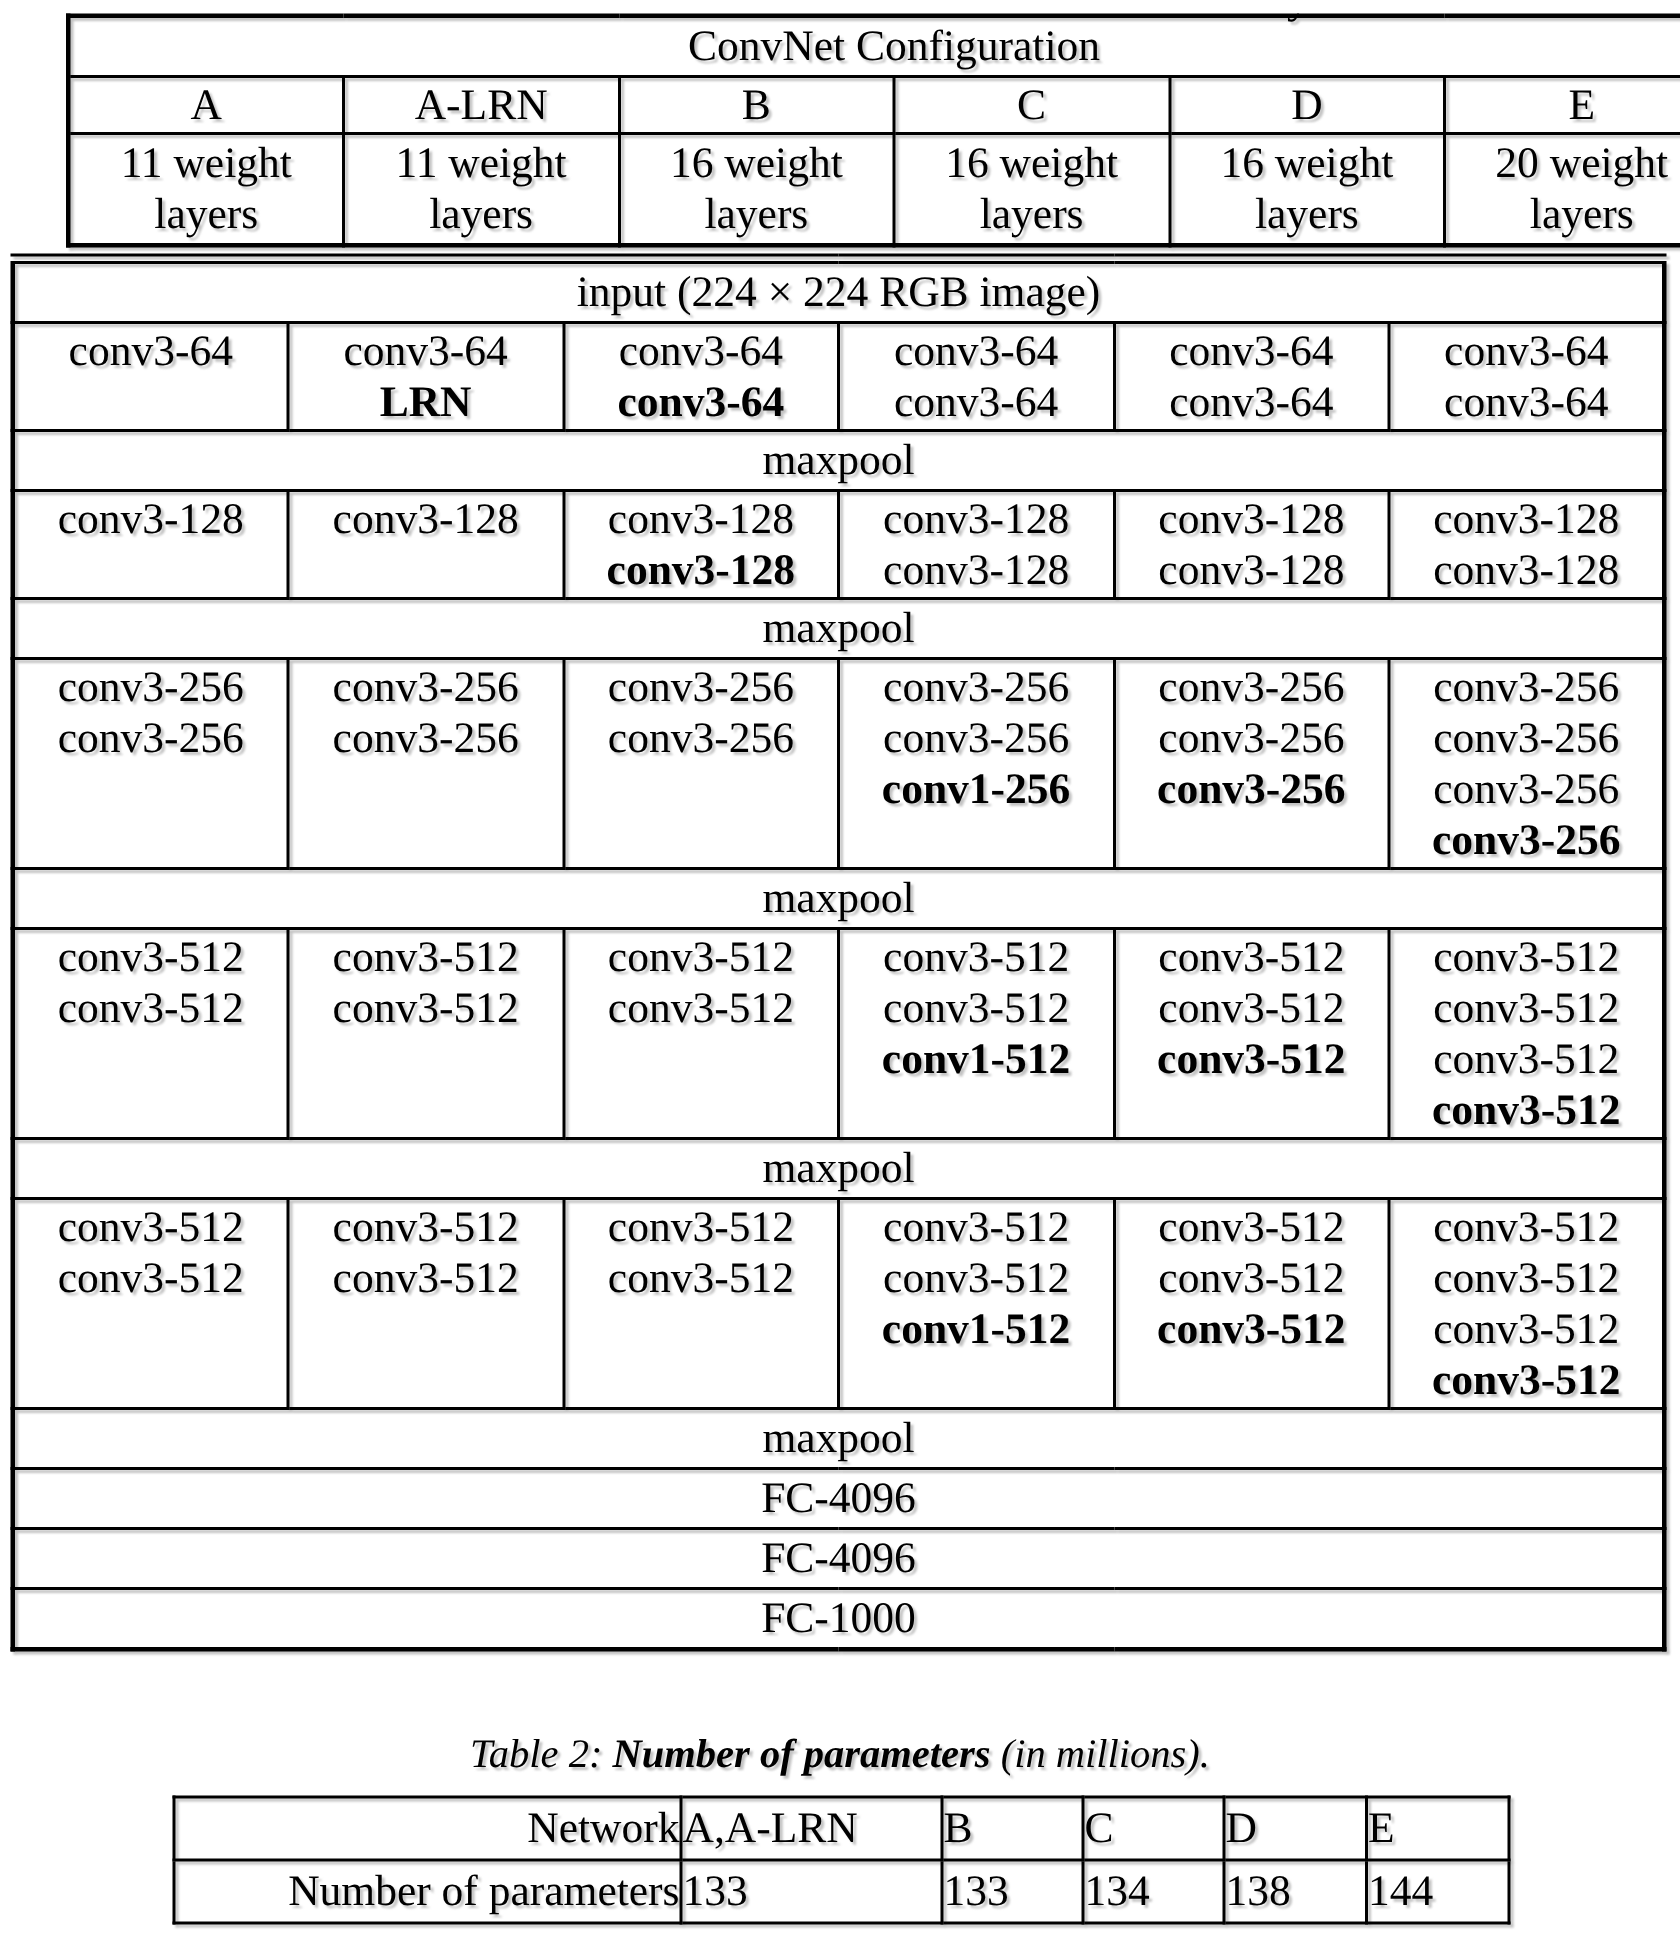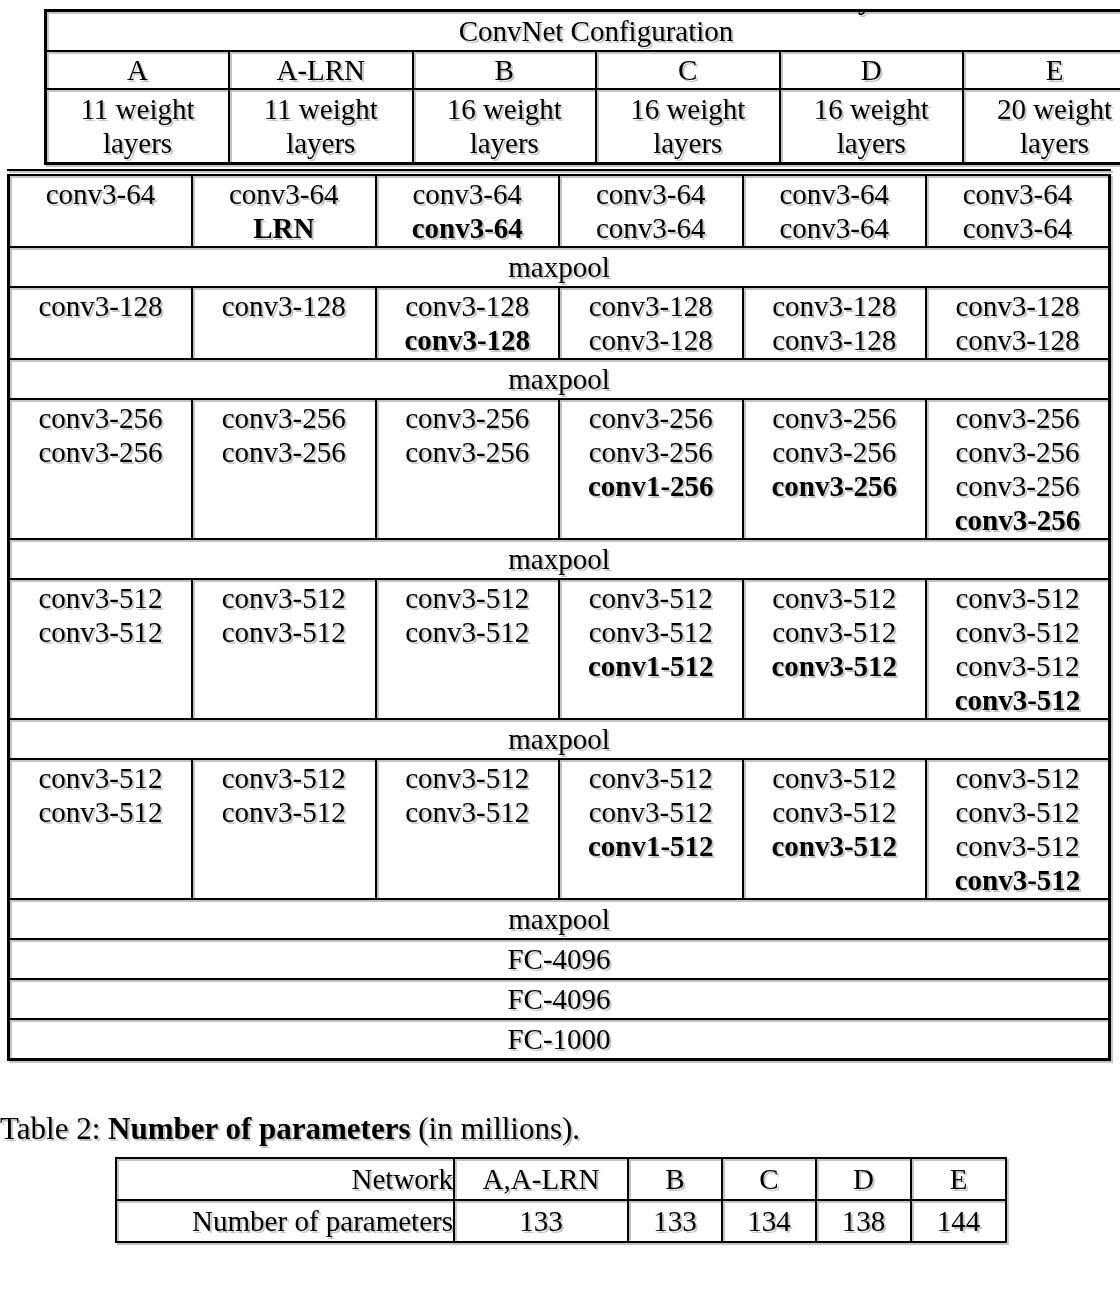--- a/index.html
+++ b/index.html
@@ -35,31 +35,33 @@
 
   .t1b { margin-top: 4px; border: 3px solid #000; border-top: 7px double #000; }
   .t1b .span-row td { height: 38px; }
   .t1b td.conv-cell { vertical-align: top; padding: 1px 0 1px 0; }
   .conv-entry { line-height: 34px; }
   .bold { font-weight: bold; }
 
   #t2caption {
     margin-top: 50px;
     width: 1120px;
-    font-size: 31px;
+    text-align: center;
+    font-size: 27px;
     line-height: 36px;
+    font-style: italic;
   }
   .t2 {
     margin-top: 10px;
     margin-left: 115px;
     width: 890px;
     font-size: 29px;
     border: 2px solid #000;
   }
-  .t2 td { border: 2px solid #000; text-align: center; height: 40px; padding: 0; }
+  .t2 td { border: 2px solid #000; text-align: left; height: 40px; padding: 0; }
   .t2 td.left { text-align: right; padding-left: 10px; }
 </style>
 </head>
 <body>
 
 <div id="sheet">
 
   <div id="top-artifact">
     <span>y</span>
   </div>
@@ -101,20 +103,23 @@
       <td class="two-line">
         <div>20 weight</div>
         <div>layers</div>
       </td>
     </tr>
   </tbody>
     </table>
 
   <table class="t1b" id="t1body">
     <tbody>
+        <tr class="span-row">
+          <td colspan="6">input (224 × 224 RGB image)</td>
+        </tr>
         <tr>
           <td class="conv-cell">
             <div class="conv-entry">conv3-64</div>
           </td>
           <td class="conv-cell">
             <div class="conv-entry">conv3-64</div>
             <div class="conv-entry bold">LRN</div>
           </td>
           <td class="conv-cell">
             <div class="conv-entry">conv3-64</div>

